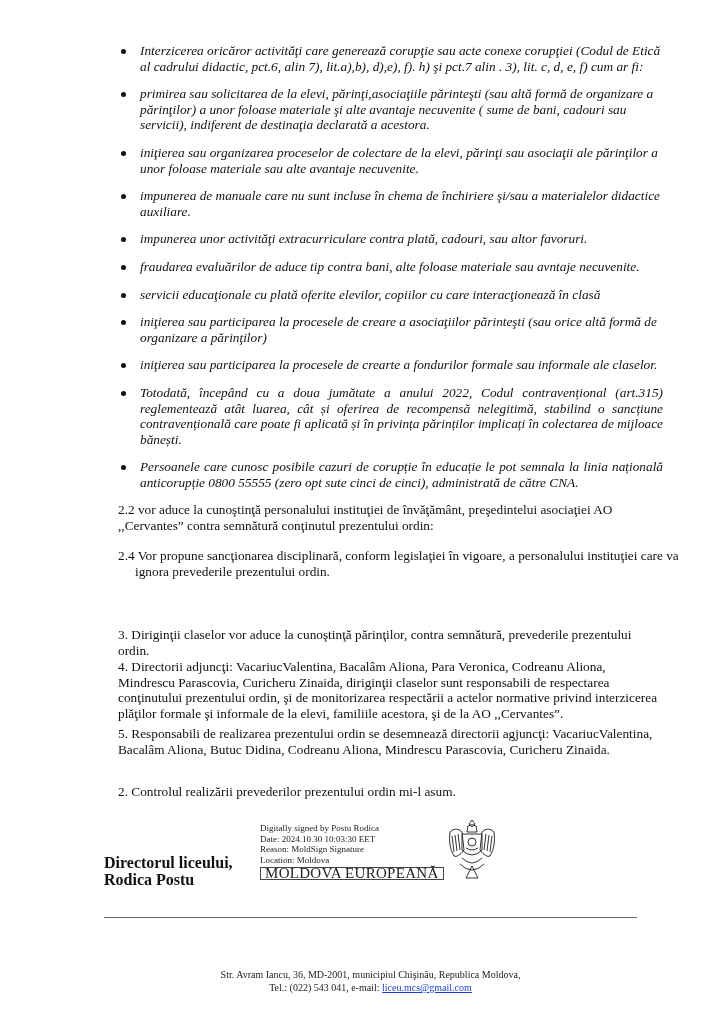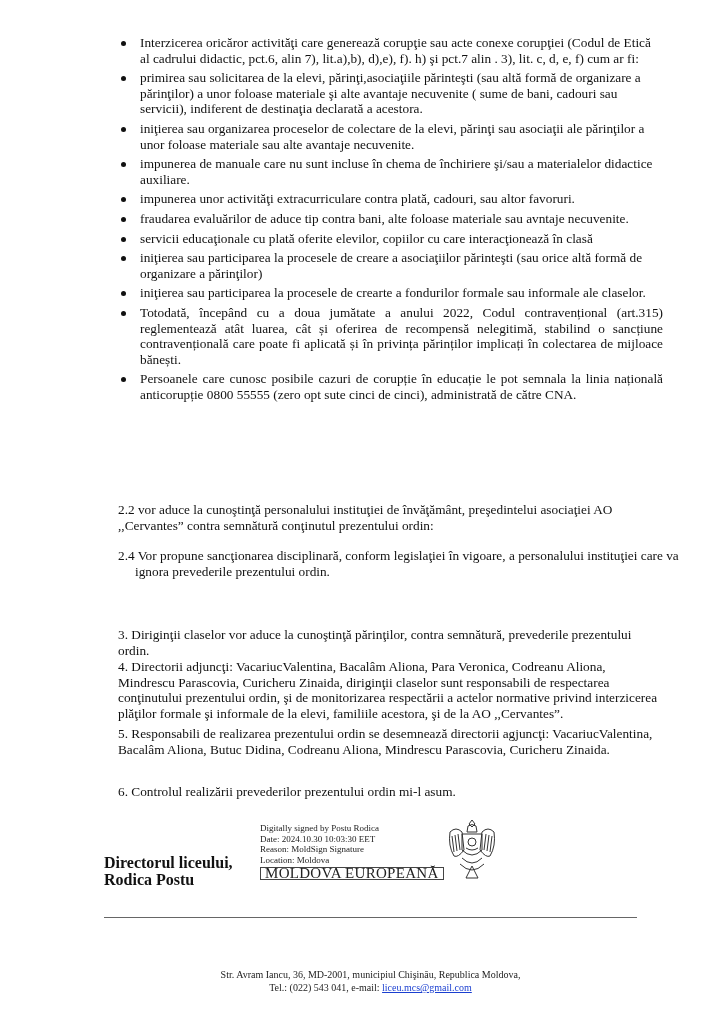--- a/index.html
+++ b/index.html
@@ -1,20 +1,20 @@
 <!DOCTYPE html>
 <html><head>
   <meta charset="utf-8">
   <style>
     html, body { margin: 0; padding: 0; background: #ffffff; }
     body { width: 724px; height: 1024px; position: relative; overflow: hidden;
            font-family: "Liberation Serif", serif; color: #111; font-size: 13.3px; line-height: 15.6px; }
     .page { position: absolute; left: 0; top: 0; width: 724px; height: 1024px; }
     ul.bullets { position: absolute; left: 108px; top: 31px; width: 555px; margin: 0; padding: 0; list-style: none; }
-    ul.bullets li { position: relative; padding-left: 32px; margin: 4px 0 2px 0; }
+    ul.bullets li { position: relative; padding-left: 32px; margin: 12px 0 2px 0; font-style: italic; }
     ul.bullets li .dot { position: absolute; left: 13px; top: 6px; width: 5px; height: 5px; border-radius: 50%; background: #111; }
     ul.bullets li.justify { text-align: justify; }
     .blk { position: absolute; left: 118px; width: 545px; margin: 0; }
     .hang { padding-left: 17px; text-indent: -17px; }
     .sig-name { position: absolute; left: 104px; top: 826px; font-weight: bold; font-size: 16px; line-height: 17px; margin-top: 28px; }
     .sig-box { position: absolute; left: 260px; top: 823px; font-size: 9px; line-height: 10.5px; color: #222; }
     .sig-box .stamp { display: inline-block; margin-top: 2px; border: 1px solid #444; padding: 0 4px; font-size: 15px; letter-spacing: 0.3px; }
     .seal { position: absolute; left: 444px; top: 816px; width: 56px; height: 66px; }
     .rule { position: absolute; left: 104px; top: 917px; width: 533px; border-top: 1px solid #666; }
     .footer { position: absolute; left: 104px; top: 968px; width: 533px; text-align: center; font-size: 10px; line-height: 13px; color: #222; }
@@ -37,21 +37,21 @@
     <li><span class="dot"></span><span>iniţierea sau participarea la procesele de crearte a fondurilor formale sau informale ale claselor.</span></li>
     <li class="justify"><span class="dot"></span><span>Totodată, începând cu a doua jumătate a anului 2022, Codul contravențional (art.315) reglementează atât luarea, cât și oferirea de recompensă nelegitimă, stabilind o sancțiune contravențională care poate fi aplicată și în privința părinților implicați în colectarea de mijloace bănești.</span></li>
     <li class="justify"><span class="dot"></span><span>Persoanele care cunosc posibile cazuri de corupție în educație le pot semnala la linia națională anticorupție 0800 55555 (zero opt sute cinci de cinci), administrată de către CNA.</span></li>
   </ul>
 
   <p class="blk" style="top:502px;">2.2       vor aduce la cunoştinţă personalului instituţiei de învăţământ, preşedintelui asociaţiei AO ,,Cervantes” contra semnătură conţinutul prezentului ordin:</p>
   <p class="blk hang" style="top:548px;">2.4 Vor propune sancţionarea disciplinară, conform legislaţiei în vigoare, a personalului instituţiei care va ignora prevederile prezentului ordin.</p>
   <p class="blk" style="top:627px;">3. Diriginţii claselor vor aduce la cunoştinţă părinţilor,  contra semnătură, prevederile prezentului ordin.</p>
   <p class="blk" style="top:659px;">4. Directorii adjuncţi: VacariucValentina, Bacalâm Aliona, Para Veronica, Codreanu Aliona, Mindrescu Parascovia, Curicheru Zinaida, diriginţii claselor sunt responsabili de respectarea conţinutului prezentului ordin, şi de monitorizarea respectării a actelor normative privind interzicerea plăţilor formale şi informale de la elevi, familiile acestora, şi de la AO ,,Cervantes”.</p>
   <p class="blk" style="top:726px;">5. Responsabili de realizarea prezentului ordin se desemnează  directorii agjuncţi: VacariucValentina, Bacalâm Aliona, Butuc Didina, Codreanu Aliona, Mindrescu Parascovia, Curicheru Zinaida.</p>
-  <p class="blk" style="top:784px;">6. Controlul realizării  prevederilor prezentului ordin mi-l asum.</p>
+  <p class="blk" style="top:784px;">2. Controlul realizării  prevederilor prezentului ordin mi-l asum.</p>
 
   <div class="sig-name">
     <div>Directorul liceului,</div>
     <div>Rodica Postu</div>
   </div>
 
   <div class="sig-box">
     <div>Digitally signed by Postu Rodica</div>
     <div>Date: 2024.10.30 10:03:30 EET</div>
     <div>Reason: MoldSign Signature</div>

